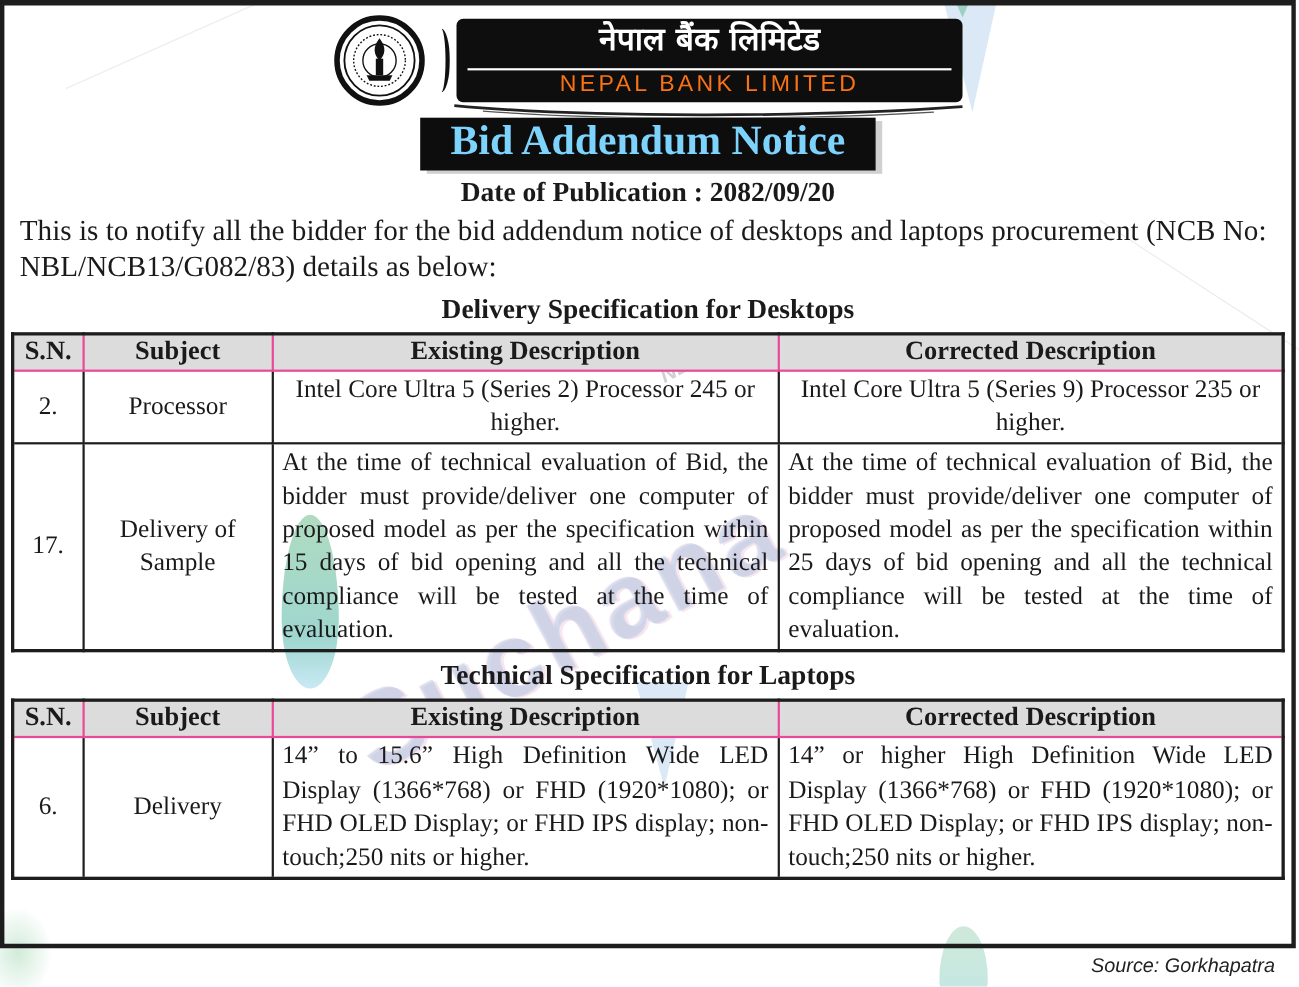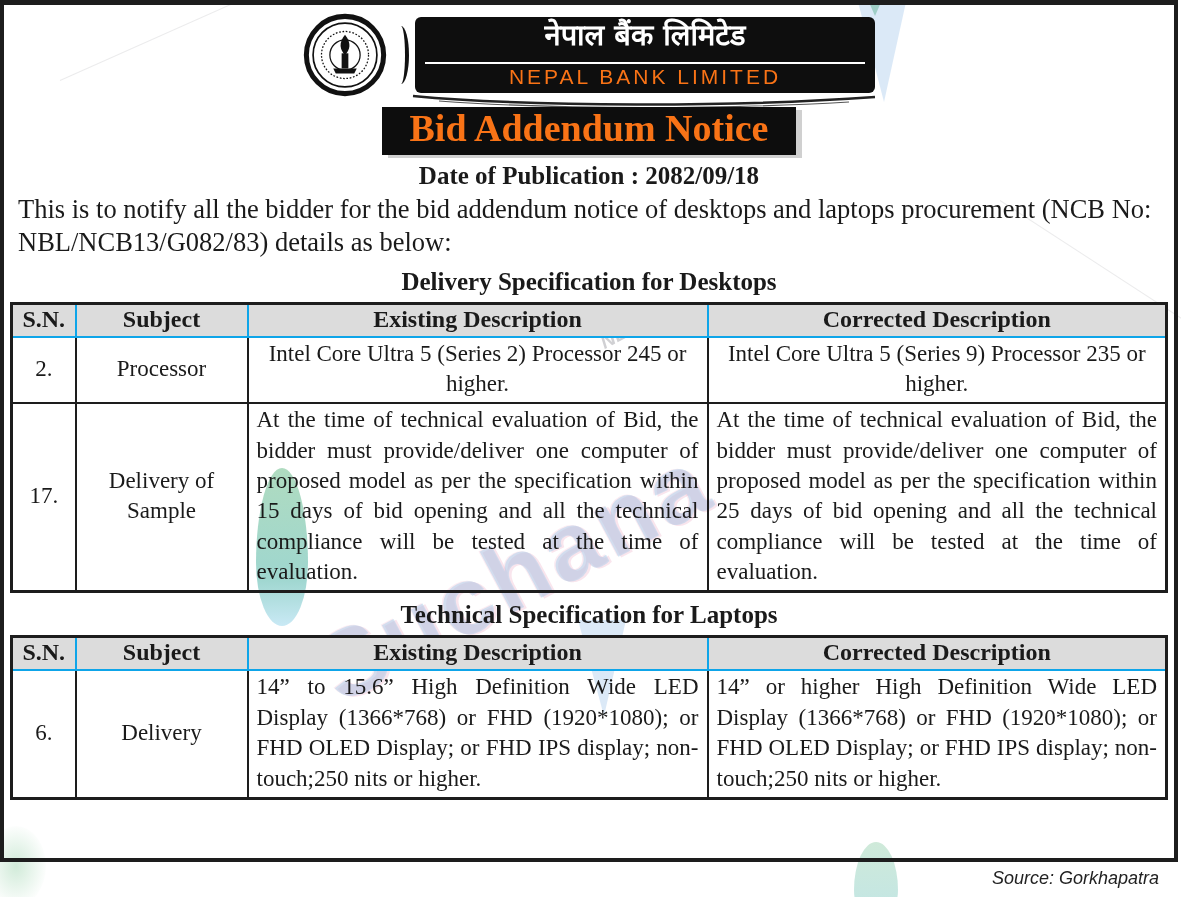--- a/index.html
+++ b/index.html
@@ -98,40 +98,40 @@
   .bank-box .eng {
     color:#f97316; font-weight:normal;
     font-family:"Liberation Sans", sans-serif;
     font-size:21px; letter-spacing:3px; line-height:1.15;
     margin-top:1px;
   }
   .swoosh { position:absolute; left:-6px; top:100%; width:470px; height:14px; }
   
   .title-bar {
     width:fit-content; margin:6px auto 0 auto;
-    background:#0d0d0d; color:#f97316;
+    background:#0d0d0d; color:#7dd3fc;
     font-weight:bold; font-size:38px; line-height:1.1;
     padding:1px 28px 5px 28px;
     box-shadow:6px 3px 0 rgba(120,120,120,0.35);
   }
   .pub-date { text-align:center; font-weight:bold; font-size:25px; margin-top:7px; }
   .intro { font-size:26.5px; line-height:1.26; margin:3px 10px 0 10px; }
   .section-heading { text-align:center; font-weight:bold; font-size:25px; margin-top:8px; }
   
   table.spec {
     width:calc(100% - 4px);
     margin:6px 2px 0 2px;
     border-collapse:collapse;
     border:3px solid #1d1d1d;
     font-size:23px;
     background:transparent;
   }
   table.spec th {
     background:#dcdcdc;
-    border:2px solid #0ea5e9;
+    border:2px solid #ec4899;
     font-weight:bold;
     padding:1px 4px 3px 4px;
     font-size:24px;
   }
   table.spec td {
     border:2px solid #1d1d1d;
     padding:1px 8px 3px 8px;
     vertical-align:middle;
     line-height:1.32;
   }
@@ -184,21 +184,21 @@
         </div>
         <svg class="swoosh" viewBox="0 0 470 14">
           <path d="M4 3 C120 14 330 14 466 4" fill="none" stroke="#222" stroke-width="2.5"></path>
           <path d="M30 8 C150 17 320 16 440 9" fill="none" stroke="#555" stroke-width="1.2"></path>
         </svg>
       </div>
     </div>
 
     <div class="title-bar">Bid Addendum Notice</div>
 
-    <div class="pub-date">Date of Publication : 2082/09/18</div>
+    <div class="pub-date">Date of Publication : 2082/09/20</div>
 
     <div class="intro">This is to notify all the bidder for the bid addendum notice of desktops and laptops procurement (NCB No: NBL/NCB13/G082/83) details as below:</div>
 
     <div class="section-heading">Delivery Specification for Desktops</div>
 
     <table class="spec">
       <colgroup>
           <col class="col-sn">
           <col class="col-subject">
           <col class="col-existing">

